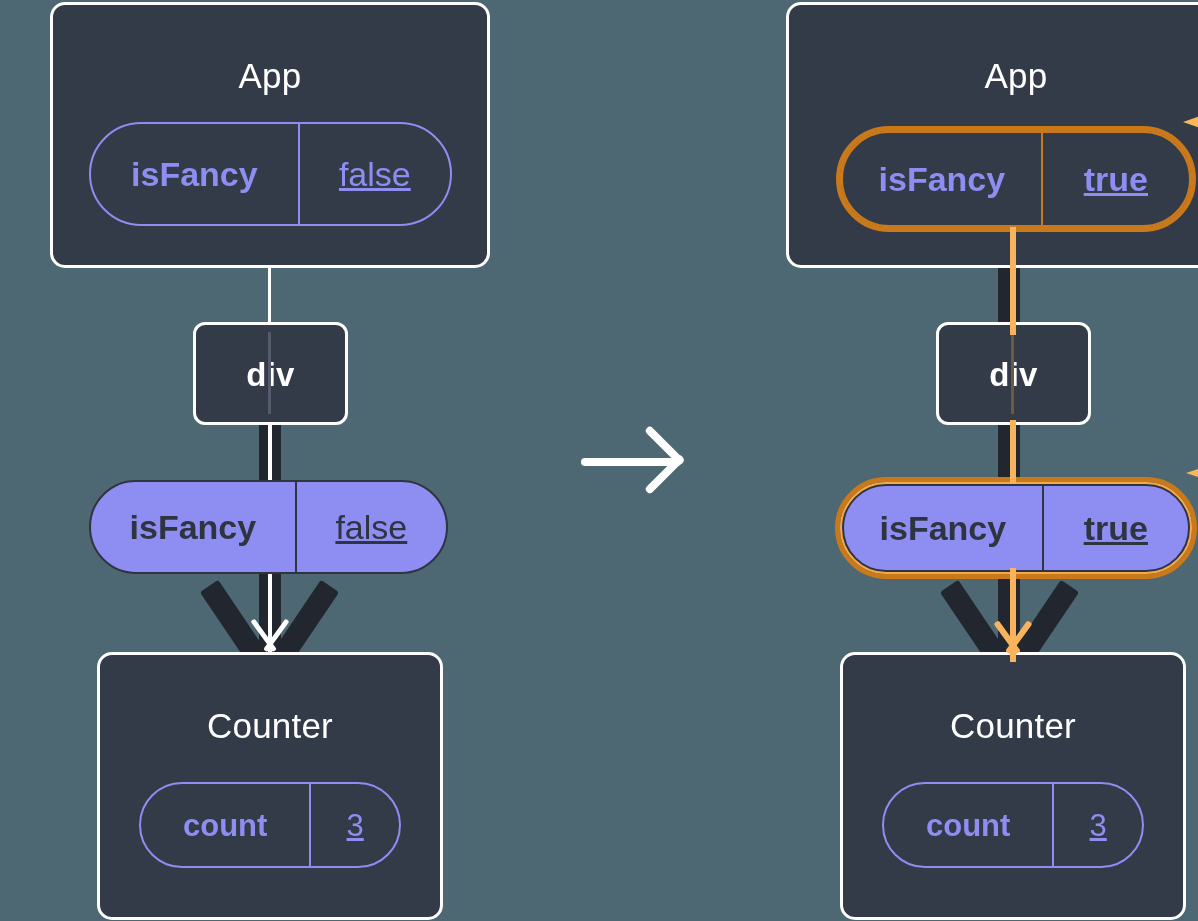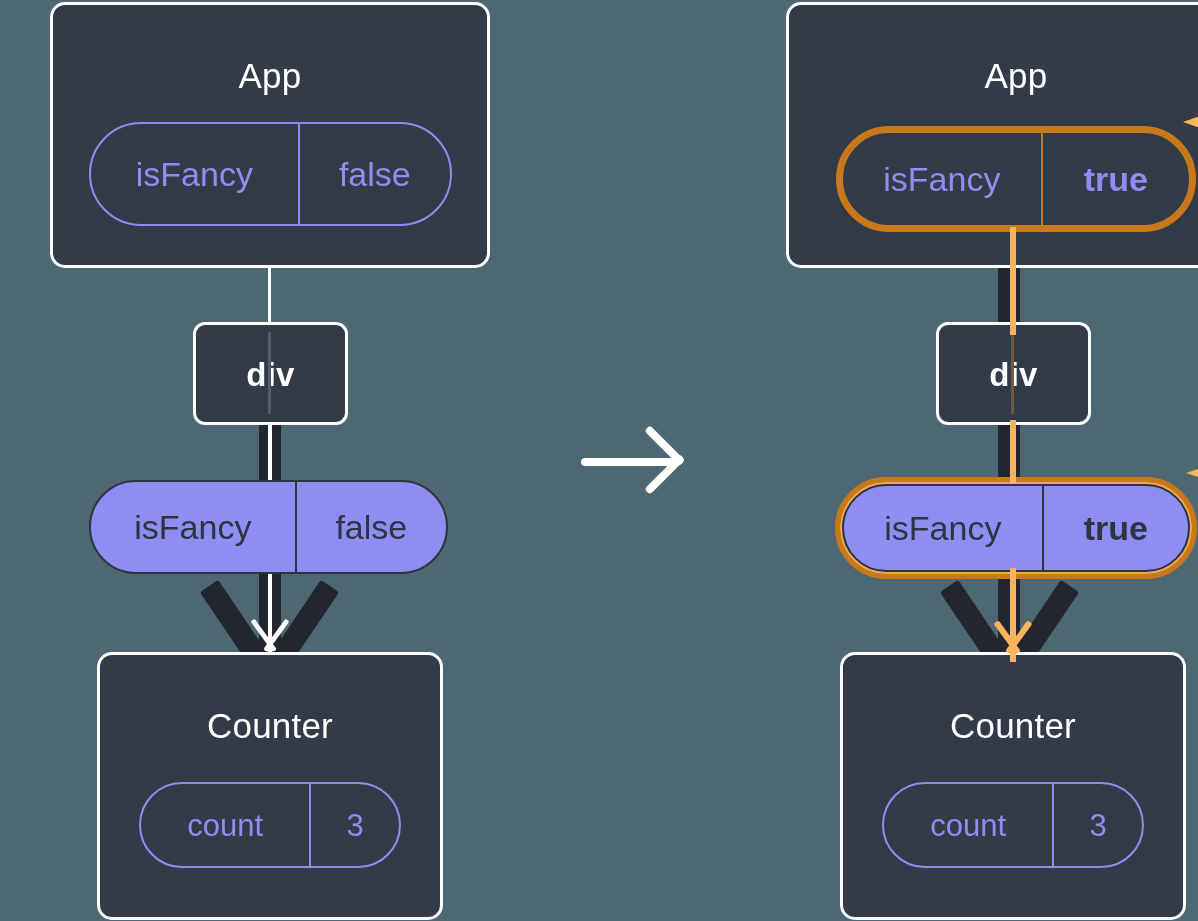--- a/index.html
+++ b/index.html
@@ -55,22 +55,22 @@
   }
   .pill .cell{
     display:flex;align-items:center;justify-content:center;
     box-sizing:border-box;
   }
   .pill .cell.right{border-left:2px solid currentColor;}
   .pill-outline .cell{color:#8e8df2;}
   .pill-outline .cell.right{border-left:2px solid #8e8df2;}
   .pill-solid .cell{color:#2f3441;}
   .pill-solid .cell.right{border-left:2px solid #2f3441;}
-  .pill .label{font-size:34px;font-weight:400;line-height:1;}
-  .pill .value{font-size:34px;font-weight:400;line-height:1;}
+  .pill .label{font-size:34px;font-weight:700;line-height:1;}
+  .pill .value{font-size:34px;font-weight:400;line-height:1;text-decoration:underline;}
   .pill .value.bold{font-weight:700;}
 
   
   .ring{
     position:absolute;
     box-sizing:border-box;
     border-radius:999px;
     border:6px solid #f5a94a;
     outline:5px solid #c9791a;
     z-index:8;

